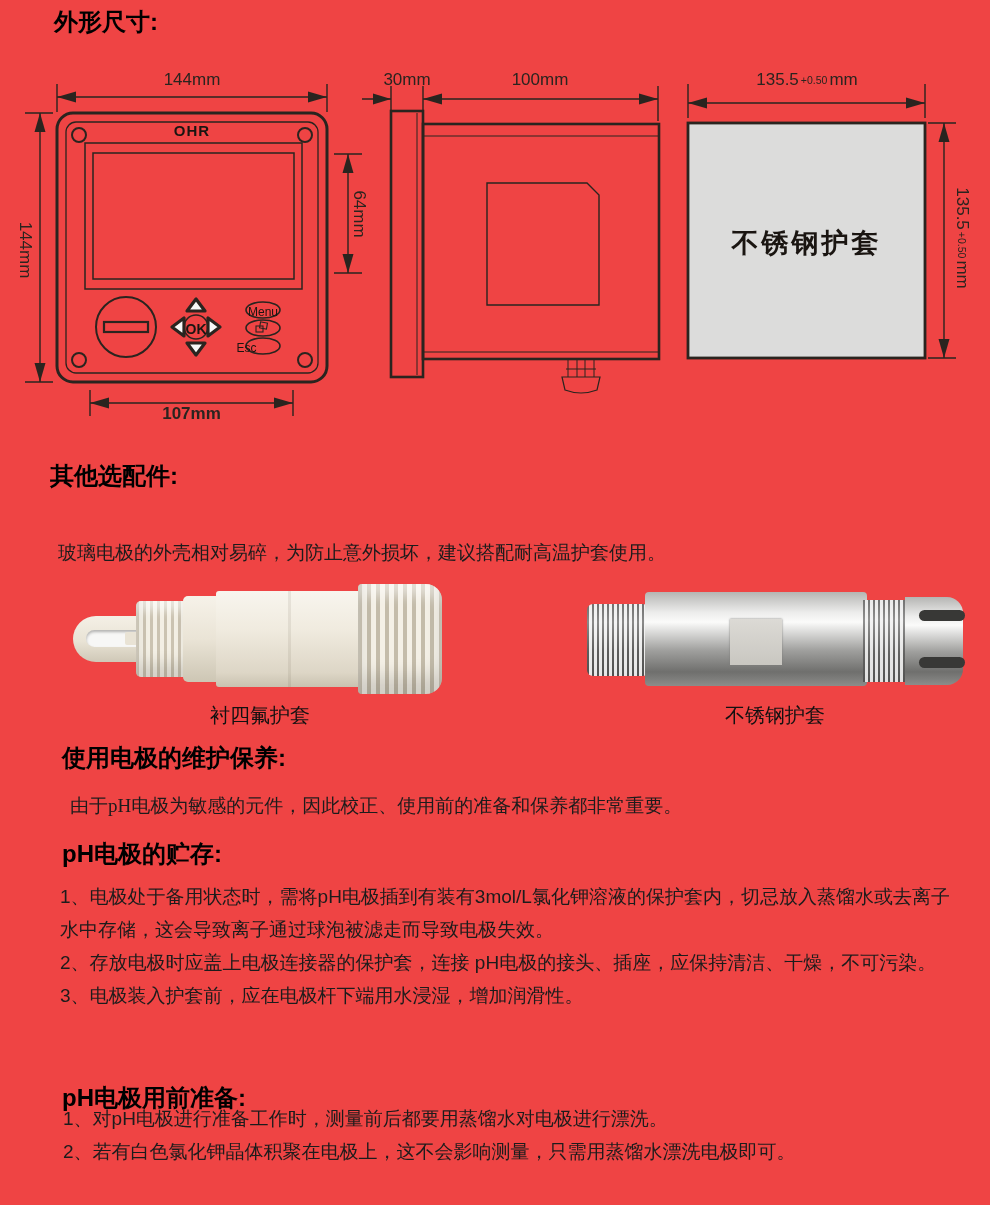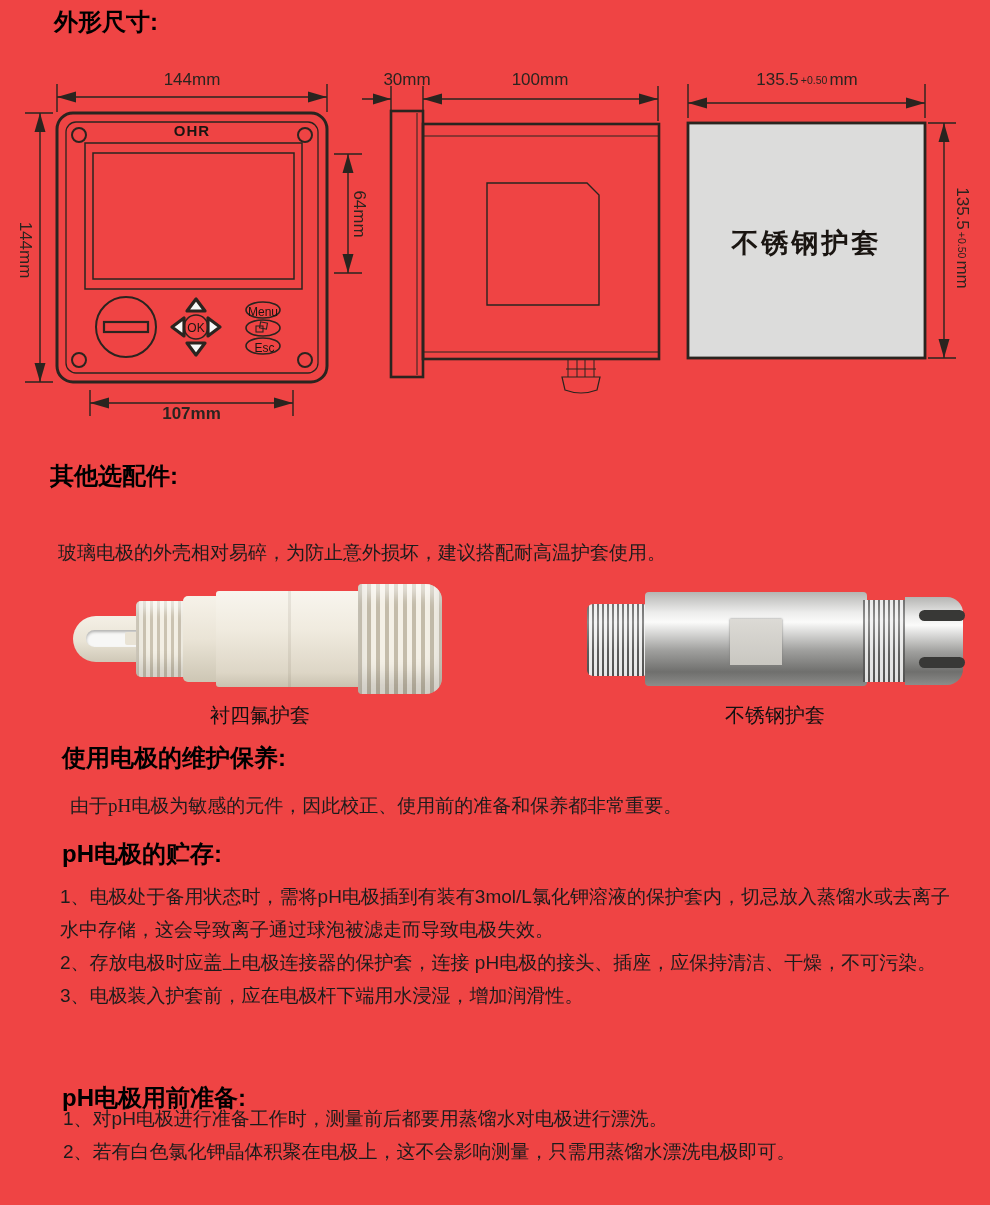--- a/index.html
+++ b/index.html
@@ -3,21 +3,21 @@
 <meta charset="utf-8">
 <style>
   html,body{margin:0;padding:0;}
   body{background:#f7f7f6;font-family:"Liberation Sans",sans-serif;}
   .page{position:relative;width:990px;height:1205px;background:#ef4444;overflow:hidden;color:#1c1c1c;}
   svg{position:absolute;left:0;top:0;}
   .lbl{position:absolute;font-size:17px;color:#2a241f;text-align:center;white-space:nowrap;}
   .rot{transform:rotate(90deg);}
   .brand{font-size:15px;font-weight:700;letter-spacing:1px;color:#1a1511;}
   .btn-txt{font-size:12px;color:#1a1511;}
-  .ok-txt{font-size:12px;color:#1a1511;}
+  .ok-txt{font-size:14px;color:#1a1511;font-weight:bold;}
   .cjk-serif{font-family:"Liberation Serif",serif;font-size:27px;color:#1a1511;letter-spacing:3px;font-weight:600;}
   .dim-flex{display:flex;align-items:center;justify-content:center;}
   .tol{display:inline-flex;flex-direction:row;font-size:10.5px;line-height:10px;text-align:center;margin:0 2px;color:#2a241f;}
   .h-title{position:absolute;font-size:24px;font-weight:700;color:#000;white-space:nowrap;margin:0;}
   .body-text{position:absolute;font-size:19px;color:#1c1c1c;line-height:33px;margin:8px;}
   .list p{margin:0;}
   .caption{position:absolute;font-size:20px;color:#111;text-align:center;}
   
   .photo{position:absolute;}
   .photo div{position:absolute;}
@@ -110,21 +110,21 @@
     </g>
   </svg>
 
   <span class="lbl" style="left:147px;top:70px;width:90px;">144mm</span>
   <span class="lbl rot" style="left:-7px;top:240px;width:64px;">144mm</span>
   <span class="lbl rot" style="left:329px;top:204px;width:60px;">64mm</span>
   <span class="lbl" style="left:143px;top:404px;width:97px;font-weight:bold;">107mm</span>
   <span class="lbl brand" style="left:158px;top:122px;width:68px;">OHR</span>
   <span class="lbl ok-txt" style="left:184px;top:321px;width:24px;">OK</span>
   <span class="lbl btn-txt" style="left:246px;top:305px;width:34px;">Menu</span>
-  <span class="lbl btn-txt" style="left:246px;top:341px;width:37px;">Esc</span>
+  <span class="lbl btn-txt" style="left:228px;top:341px;width:37px;">Esc</span>
   <span class="lbl" style="left:383px;top:70px;width:48px;">30mm</span>
   <span class="lbl" style="left:499px;top:70px;width:82px;">100mm</span>
 
   <span class="lbl dim-flex" style="left:737px;top:70px;width:140px;">
     <span>135.5</span>
       <span class="tol">
         <span>+0.5</span>
         <span>0</span>
       </span>
       <span>mm</span>

